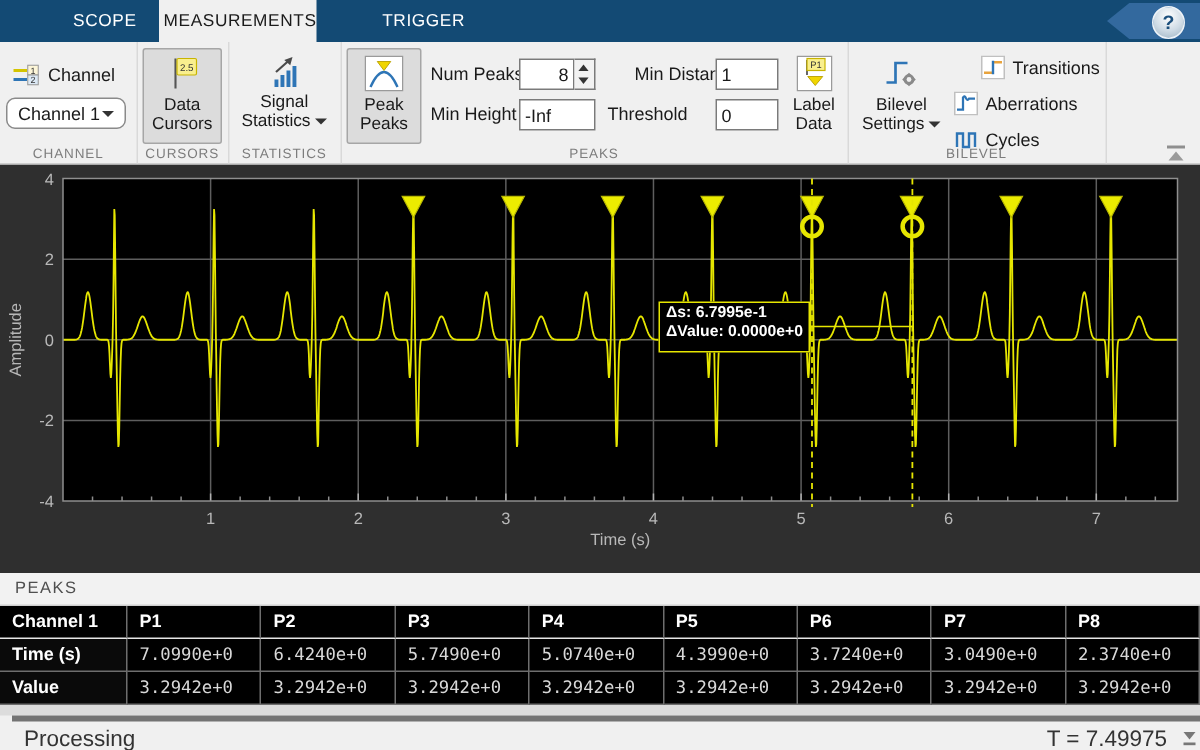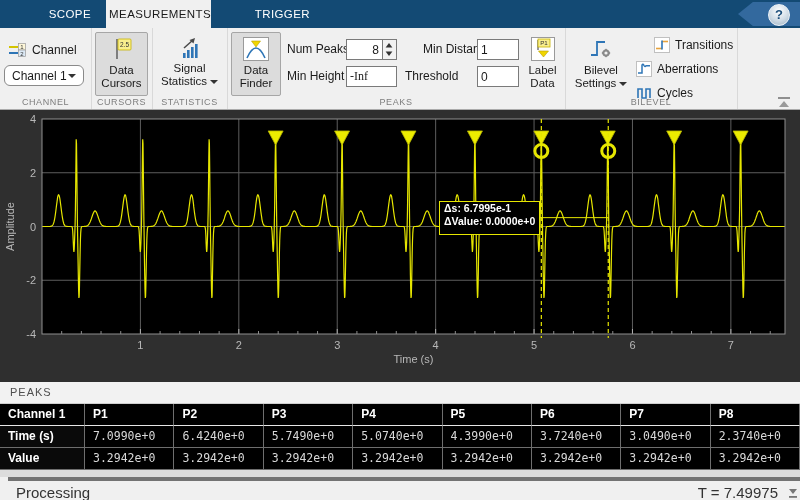--- a/index.html
+++ b/index.html
@@ -140,33 +140,33 @@
       <div class="sec-label">STATISTICS</div>
     </div>
 
     <div class="tsec" id="sec-peaks">
       <div class="tool-btn pressed" style="left:4px;width:50px;">
         <svg width="26" height="24" viewBox="0 0 26 24">
           <rect x="0.5" y="0.5" width="25" height="23" fill="#fff" stroke="#9a9a9a"></rect>
           <path d="M4 21 Q13 1 22 21" stroke="#2e75b6" stroke-width="1.6" fill="none"></path>
           <polygon points="8.5,4 17.5,4 13,10" fill="#f0d500" stroke="#b89f00" stroke-width="0.6"></polygon>
         </svg>
-        <div class="btn-label"><span>Data Finder</span></div>
+        <div class="btn-label"><span>Peak Peaks</span></div>
       </div>
 
       <div class="fld-label" style="left:60px;top:11px;">Num Peaks</div>
       <input class="fld" style="left: 119px; top: 11px; width: 37px; text-align: right;" readonly="" value="8">
       <div class="spinner" style="left:156px;top:11px;">
         <svg width="12" height="19" viewBox="0 0 12 19">
           <polygon points="6,3 9.4,7.4 2.6,7.4" fill="#333"></polygon>
           <polygon points="2.6,11.6 9.4,11.6 6,16" fill="#333"></polygon>
         </svg>
       </div>
       <div class="fld-label" style="left:60px;top:38px;">Min Height</div>
-      <input class="fld" style="left: 119px; top: 38px; width: 51px; font-family: Liberation Serif, serif;" readonly="" value="-Inf">
+      <input class="fld" style="left: 119px; top: 38px; width: 51px;" readonly="" value="-Inf">
 
       <div class="fld-label" style="left:196px;top:11px;">Min Distance</div>
       <input class="fld" style="left: 250px; top: 11px; width: 42px;" readonly="" value="1">
       <div class="fld-label" style="left:178px;top:38px;">Threshold</div>
       <input class="fld" style="left: 250px; top: 38px; width: 42px;" readonly="" value="0">
 
       <div class="tool-btn" style="left:295px;width:41px;">
         <svg width="24" height="24" viewBox="0 0 24 24">
           <rect x="0.5" y="0.5" width="23" height="23" fill="#fff" stroke="#9a9a9a"></rect>
           <line x1="7" y1="3" x2="7" y2="13" stroke="#555" stroke-width="1.2"></line>

